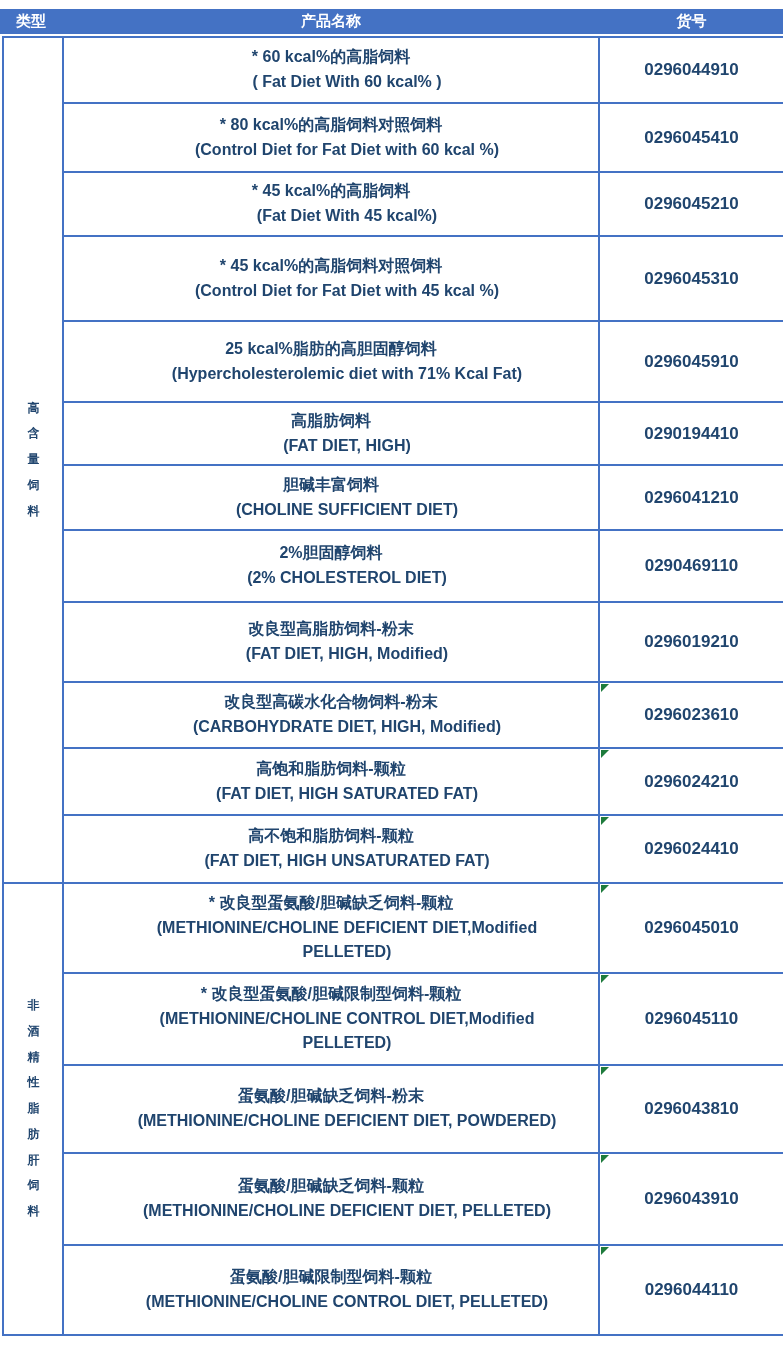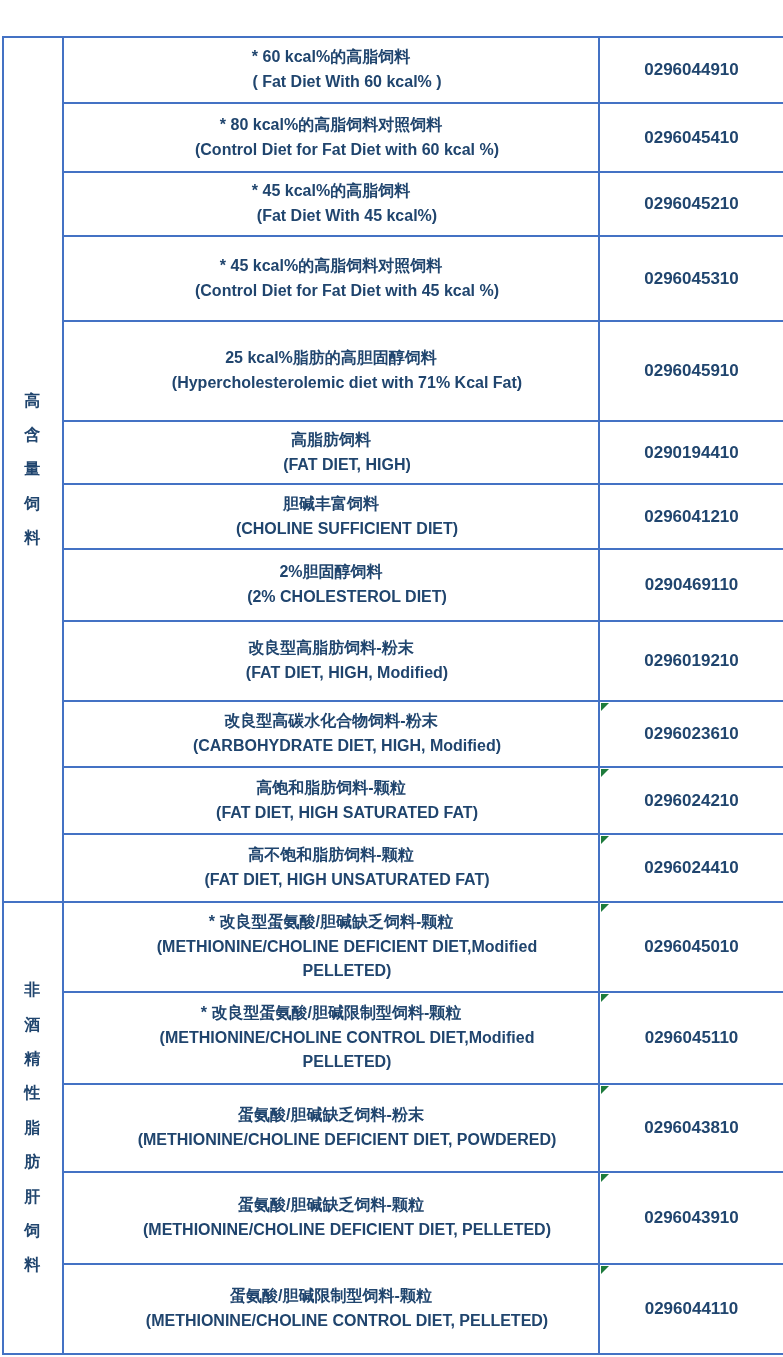--- a/index.html
+++ b/index.html
@@ -53,25 +53,25 @@
   col.w-product { width: 536px; }
   col.w-code    { width: 185px; }
 
   td.type-cell {
     text-align: center;
     vertical-align: middle;
   }
   .type-label {
     margin: 3px auto;
     width: 1.1em;
-    font-size: 16px;
+    font-size: 12px;
     font-weight: bold;
     line-height: 2.15;
     word-break: break-all;
-    text-align: left;
+    text-align: right;
   }
   td.prod-cell {
     text-align: center;
     vertical-align: middle;
     padding: 2px 8px;
     margin-left: 25px;
   }
   .cn, .en {
     font-size: 16px;
     font-weight: bold;
@@ -93,20 +93,25 @@
     height: 0;
     border-top: 8px solid #1E7B3C;
     border-right: 8px solid transparent;
   }
 </style>
 </head>
 <body>
 
 <div class="page">
 
+  <div class="header-bar">
+    <div class="hcell c-type">类型</div>
+    <div class="hcell c-product">产品名称</div>
+    <div class="hcell c-code">货号</div>
+  </div>
 
   <table class="body-table">
     <colgroup>
         <col class="w-type">
         <col class="w-product">
         <col class="w-code">
       </colgroup>
     <tbody>
 
       <tr style="height:66px">
@@ -145,21 +150,21 @@
       <tr style="height:85px">
         <td class="prod-cell">
           <div class="cn">* 45 kcal%的高脂饲料对照饲料</div>
           <div class="en">(Control Diet for Fat Diet with 45  kcal %)</div>
         </td>
         <td class="code-cell">
           <span>0296045310</span>
         </td>
       </tr>
 
-      <tr style="height:100px">
+      <tr style="height:81px">
         <td class="prod-cell">
           <div class="cn">25 kcal%脂肪的高胆固醇饲料</div>
           <div class="en">(Hypercholesterolemic diet with 71% Kcal Fat)</div>
         </td>
         <td class="code-cell">
           <span>0296045910</span>
         </td>
       </tr>
 
       <tr style="height:63px">

